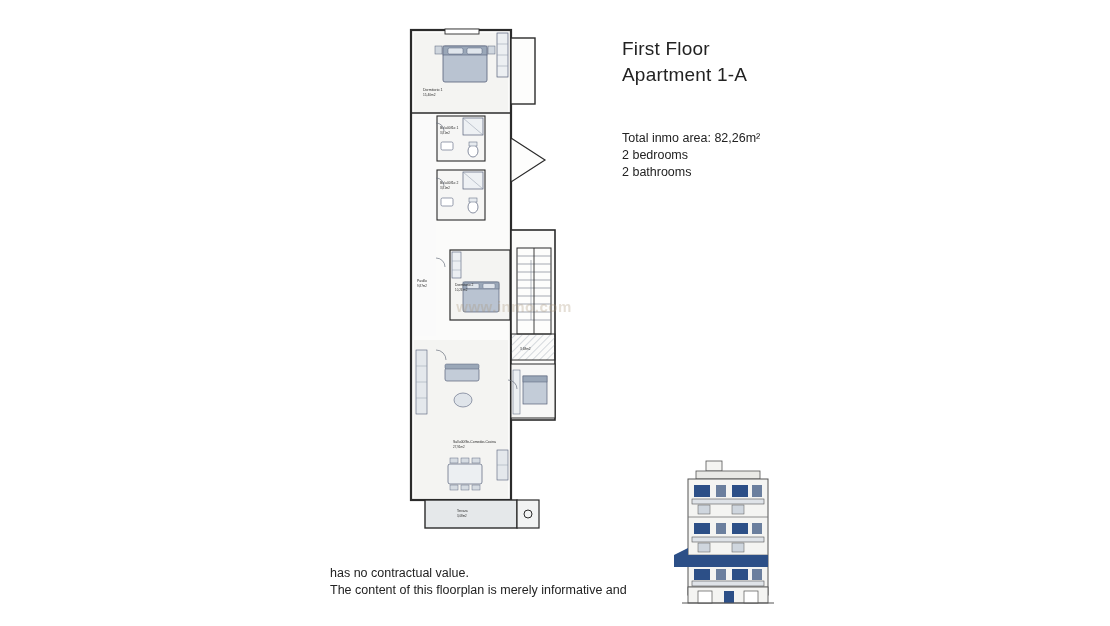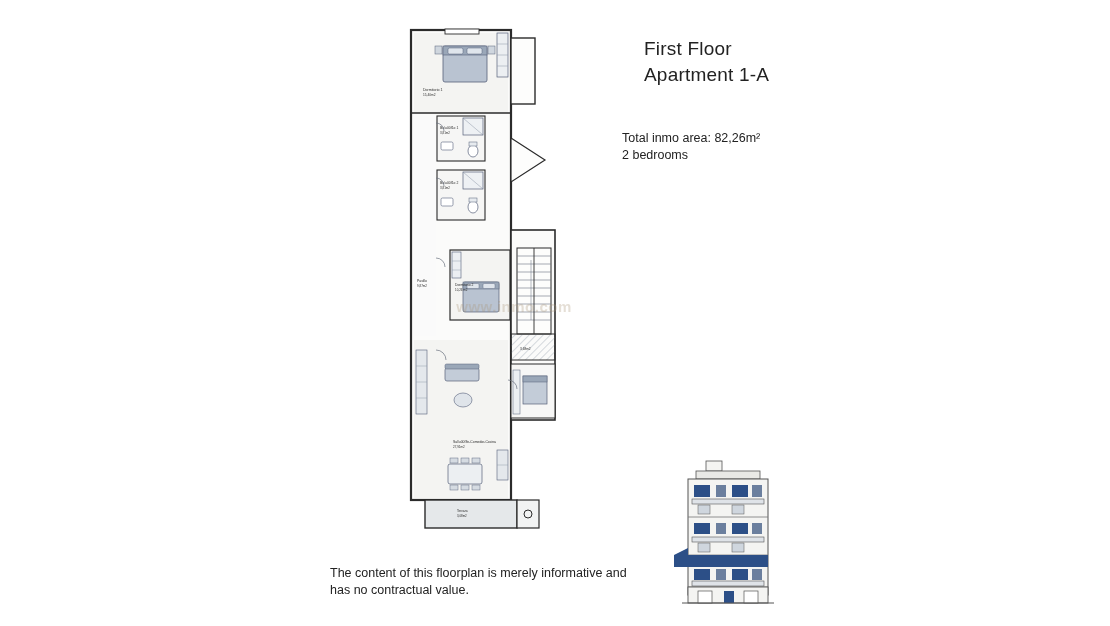--- a/index.html
+++ b/index.html
@@ -12,21 +12,21 @@
     height: 626px;
     position: relative;
     font-family: "Liberation Sans", sans-serif;
     color: #1a1a1a;
     overflow: hidden;
   }
 
   
   #title-block {
     position: absolute;
-    left: 644px;
+    left: 622px;
     top: 36px;
     width: 330px;
   }
   #title-block .line {
     font-size: 19px;
     line-height: 26px;
     color: #222;
     letter-spacing: 0.2px;
   }
 
@@ -269,25 +269,26 @@
 <div id="watermark">www.inmo.com</div>
 
 <div id="title-block">
   <div class="line">First Floor</div>
   <div class="line">Apartment 1-A</div>
 </div>
 
 <div id="info-block">
   <div class="line">Total inmo area: 82,26m²</div>
   <div class="line">2 bedrooms</div>
+  <div class="line">2 bathrooms</div>
 </div>
 
 <div id="disclaimer">
+  <div class="line">has no contractual value.</div>
   <div class="line">The content of this floorplan is merely informative and</div>
-  <div class="line">has no contractual value.</div>
 </div>
 
 <div id="building-thumb">
   <svg width="120" height="155" viewBox="0 0 120 155" xmlns="http://www.w3.org/2000/svg">
 
     <rect x="38" y="6" width="16" height="10" fill="#f4f4f2" stroke="#555" stroke-width="0.8"></rect>
     <rect x="28" y="16" width="64" height="8" fill="#e9e9e6" stroke="#555" stroke-width="0.8"></rect>
 
     <rect x="20" y="24" width="80" height="116" fill="#f4f4f2" stroke="#555" stroke-width="1"></rect>
 

